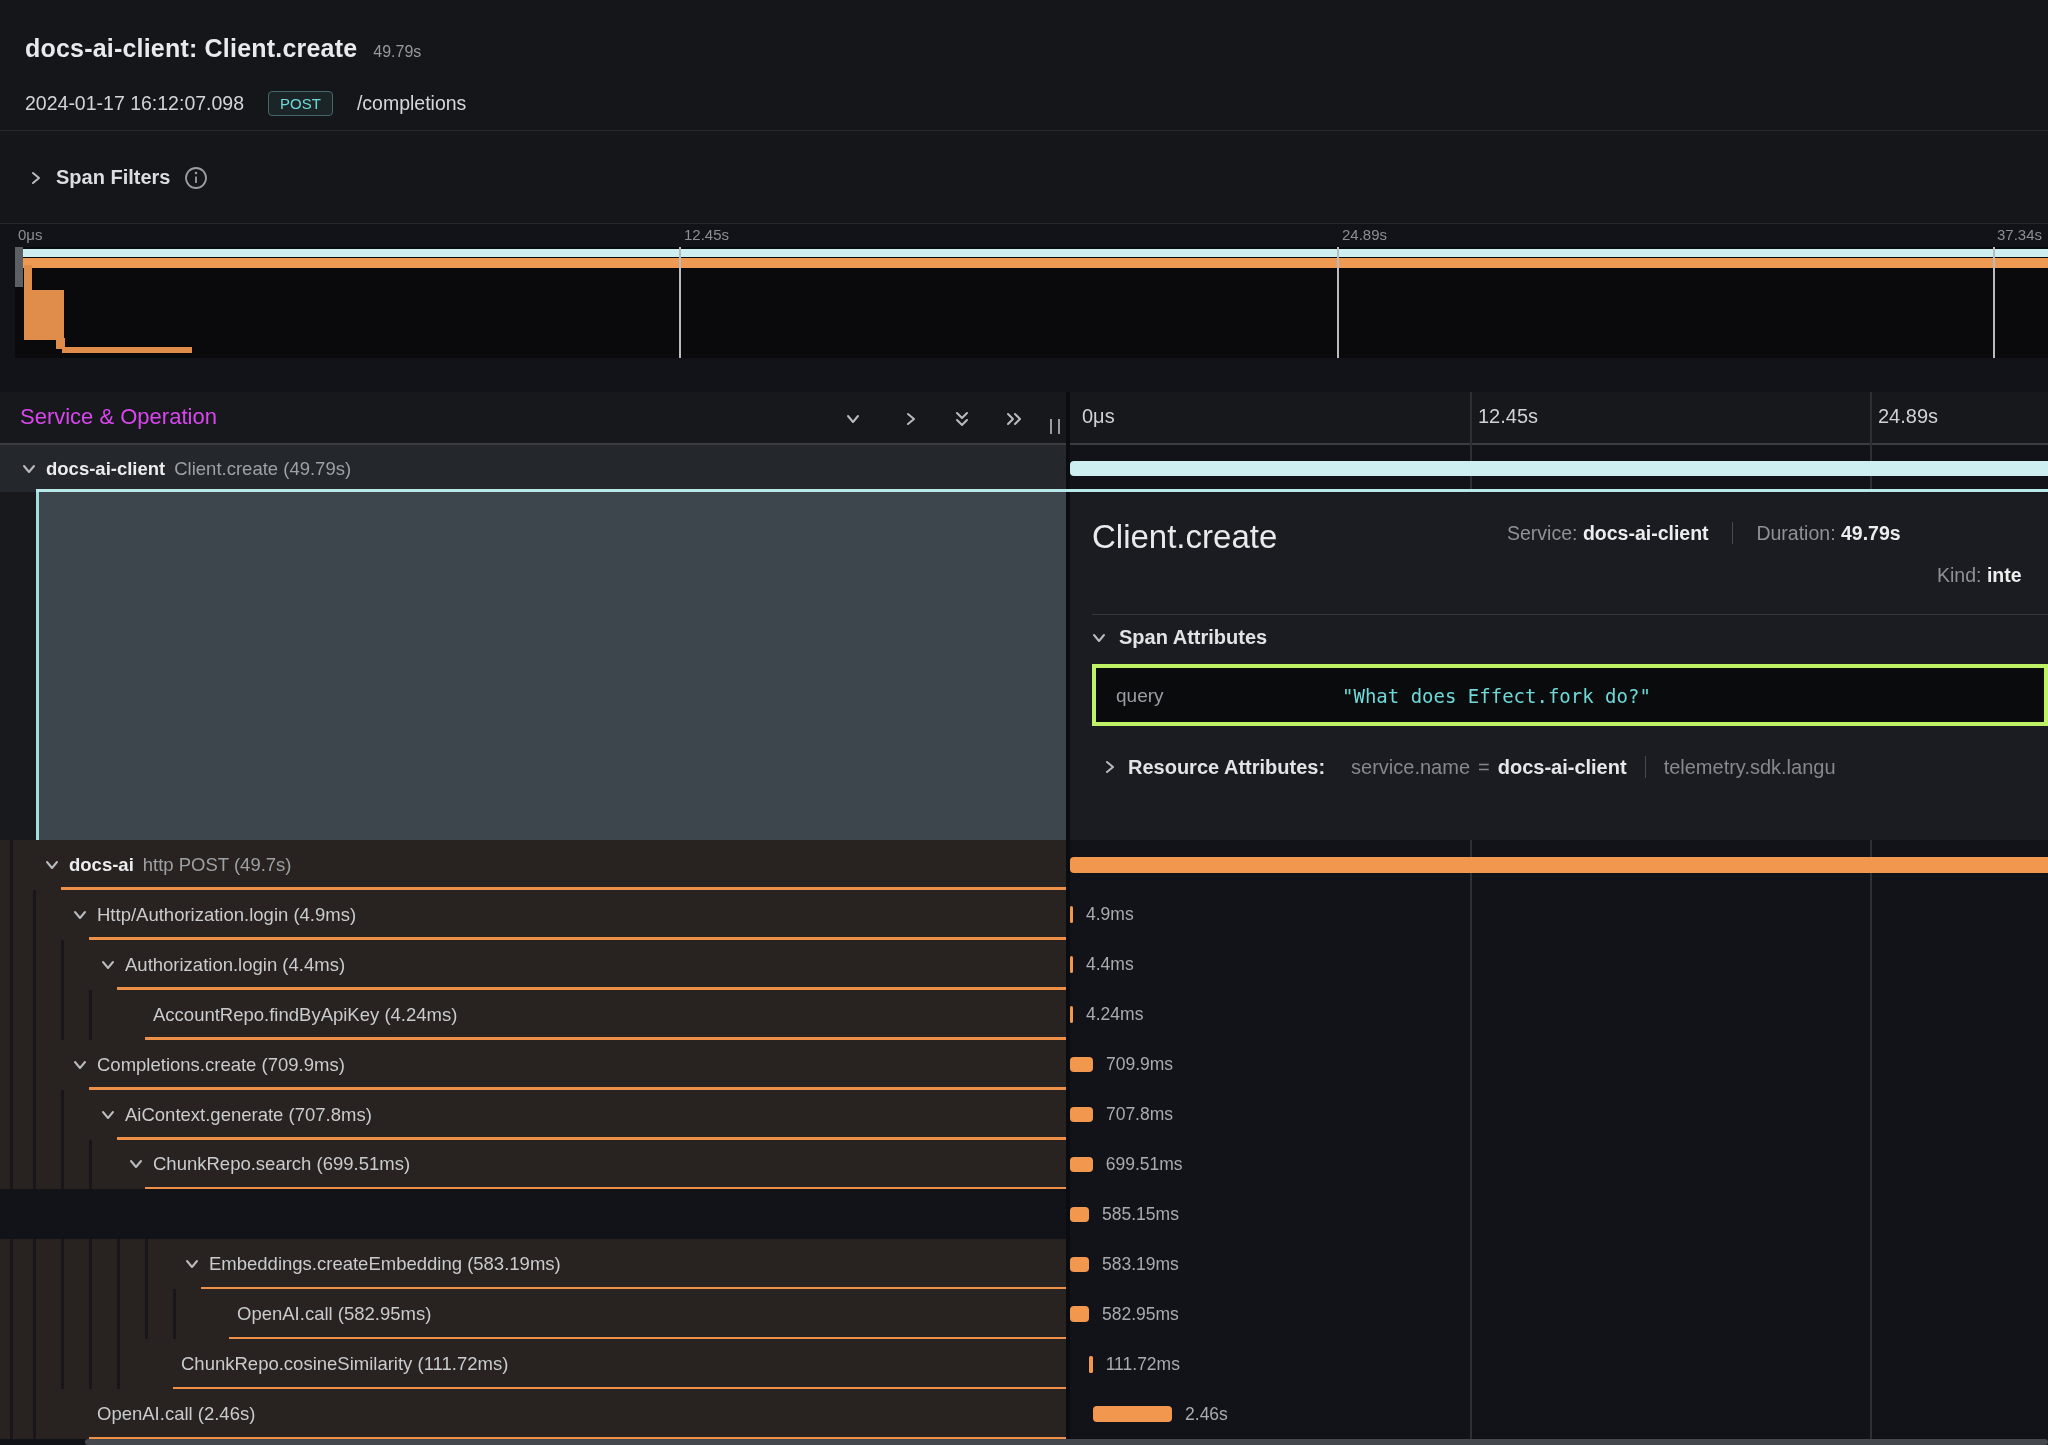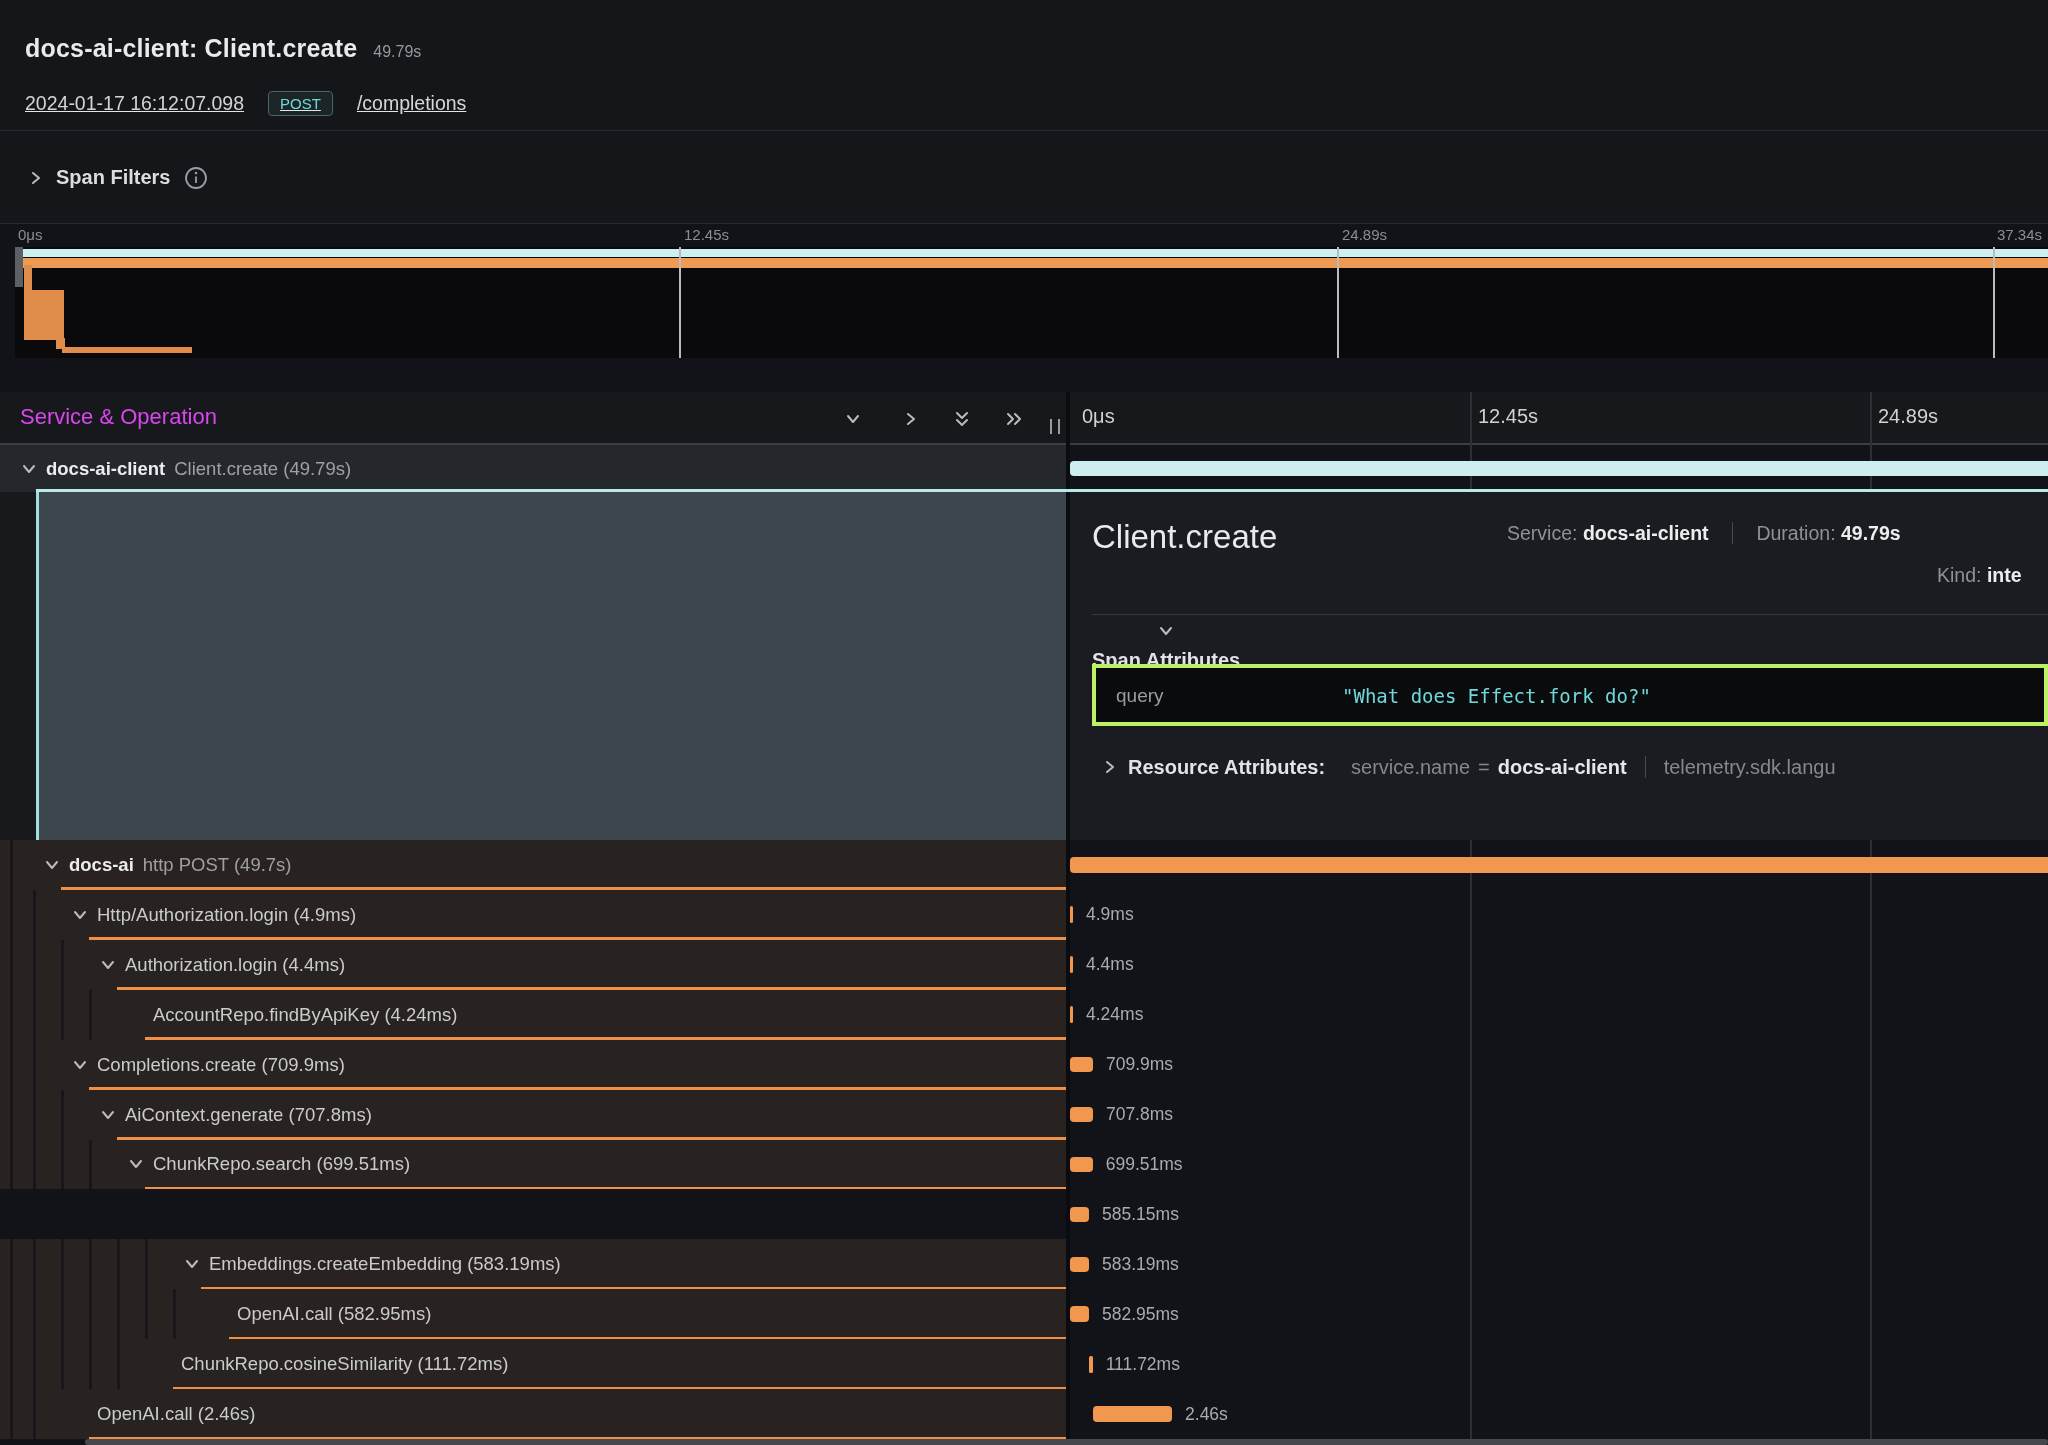--- a/index.html
+++ b/index.html
@@ -6,21 +6,21 @@
   html,body { background:#0c0d10; }
   body { font-family:"Liberation Sans", sans-serif; }
   #stage { position:relative; width:2048px; height:1445px; background:#121318; overflow:hidden; color:#e4e5e7; }
   .abs { position:absolute; }
 
   
   #hdr { left:0; top:0; width:2048px; height:131px; background:#15161a; border-bottom:1px solid #26282d; }
   #hdr-title-row { left:25px; top:34px; height:36px; display:flex; align-items:baseline; gap:16px; }
   #hdr-title { font-size:25px; font-weight:700; color:#e9eaec; letter-spacing:.2px; }
   #hdr-duration { font-size:16px; color:#95989c; }
-  #hdr-sub-row { left:25px; top:86px; height:34px; display:flex; align-items:center; gap:24px;text-decoration:underline; }
+  #hdr-sub-row { left:25px; top:86px; height:34px; display:flex; align-items:center; gap:24px; }
   #hdr-timestamp { font-size:19.5px; color:#d3d4d6; }
   .method-badge { font-size:15px; color:#6fd9d9; border:1px solid #45666a; background:#1b2527; border-radius:4px; padding:4px 11px; line-height:1; }
   #hdr-path { font-size:19.5px; color:#d6d7d9; }
 
   
   #filters { left:0; top:131px; width:2048px; height:93px; background:#15161a; border-bottom:1px solid #26282d; }
   #filters-inner { left:30px; top:0; height:93px; display:flex; align-items:center; gap:14px; }
   #filters-label { font-size:20px; font-weight:700; color:#dcdde0; }
   .chev { stroke:#b9bbbe; stroke-width:2; fill:none; stroke-linecap:round; stroke-linejoin:round; }
 
@@ -316,21 +316,21 @@
         <span class="val">docs-ai-client</span>
         <span class="vsep"></span>
         <span class="lab">Duration:</span>
         <span class="val">49.79s</span>
       </div>
       <div class="meta" style="left:867px; top:72px;">
         <span class="lab">Kind:</span>
         <span class="val">inte</span>
       </div>
       <div id="d-divider" class="abs"></div>
-      <div class="sec-head" style="left:22px; top:134px;flex-direction:column;">
+      <div class="sec-head" style="left:22px; top:134px;">
         <svg width="14" height="10" viewBox="0 0 14 10">
             <polyline class="chev" points="2,2 7,8 12,2"></polyline>
           </svg>
         <span>Span Attributes</span>
       </div>
       <div id="attr-box" class="abs">
         <span id="attr-key">query</span>
         <span id="attr-val">"What does Effect.fork do?"</span>
       </div>
       <div id="res-line" class="abs">

